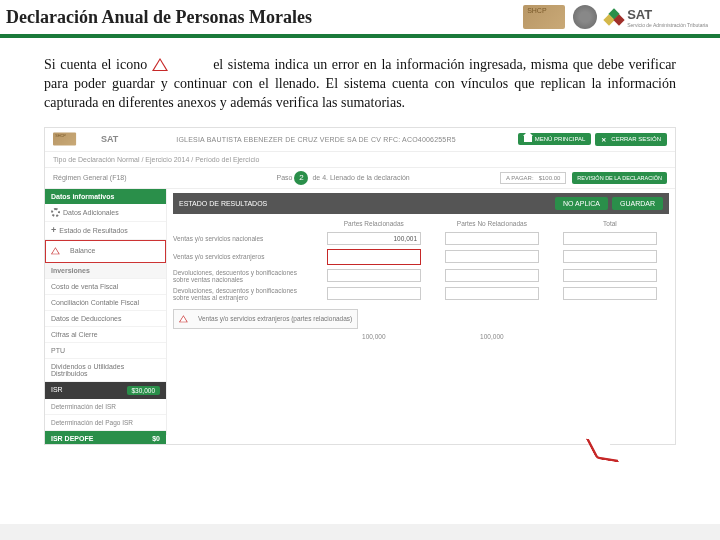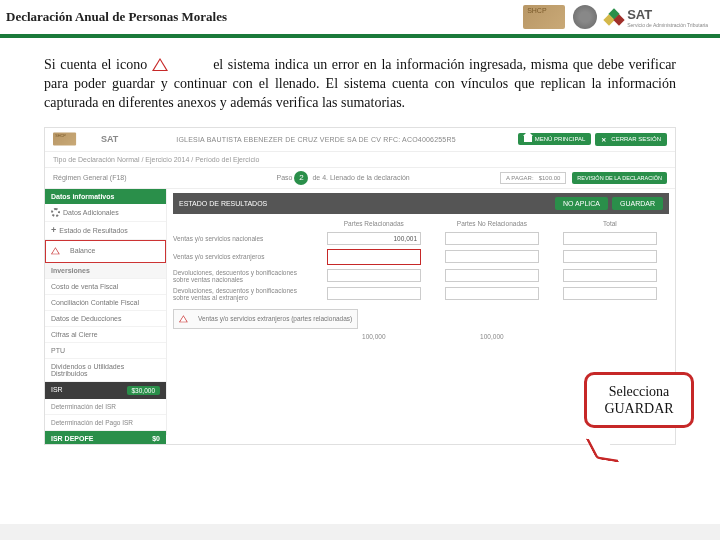--- a/index.html
+++ b/index.html
@@ -1,19 +1,19 @@
 <!DOCTYPE html>
 <html><head>
 <meta charset="utf-8">
 <style>
   * { box-sizing: border-box; margin: 0; padding: 0; }
   body { font-family: Georgia, serif; width: 720px; height: 540px; background: #fff; overflow: hidden; }
   .slide { width: 720px; height: 540px; position: relative; }
   .header { display: flex; align-items: center; height: 38px; border-bottom: 4px solid #1a7a3a; }
-  .title { font-weight: bold; font-size: 13px; color: #222; padding-left: 6px; flex: 1; }
+  .title { font-weight: bold; font-size: 18px; color: #222; padding-left: 6px; flex: 1; }
   .logos { display: flex; gap: 8px; align-items: center; padding-right: 12px; }
   .logo-shcp { width: 42px; height: 24px; background: linear-gradient(135deg,#b89766,#c9a977); border-radius: 2px; position: relative; }
   .logo-shcp::after { content:"SHCP"; position:absolute; top:2px; left:4px; font-size:7px; color:#7a5a2a; font-family: Arial; }
   .seal { width: 24px; height: 24px; border-radius: 50%; background: radial-gradient(circle,#888 30%,#666 100%); }
   .sat-logo { display:flex; align-items:center; gap:4px; }
   .sat-cubes { position:relative; width:18px; height:18px; }
   .cube { position:absolute; width:8px; height:8px; transform: rotate(45deg); }
   .c1 { background:#2a8f4a; top:2px; left:5px; }
   .c2 { background:#d4b84a; top:8px; left:0; }
   .c3 { background:#a0302a; top:8px; left:10px; }
@@ -243,16 +243,15 @@
         <div class="totals">
           <div class="lbl"></div>
           <div class="cell">100,000</div>
           <div class="cell">100,000</div>
           <div class="cell"></div>
         </div>
       </div>
     </div>
   </div>
 
-  <div class="callout">Selecciona GUARDAR</div>
   <div class="callout-tail"></div>
   <div class="footer-bar"></div>
 </div>
 
 </body></html>

